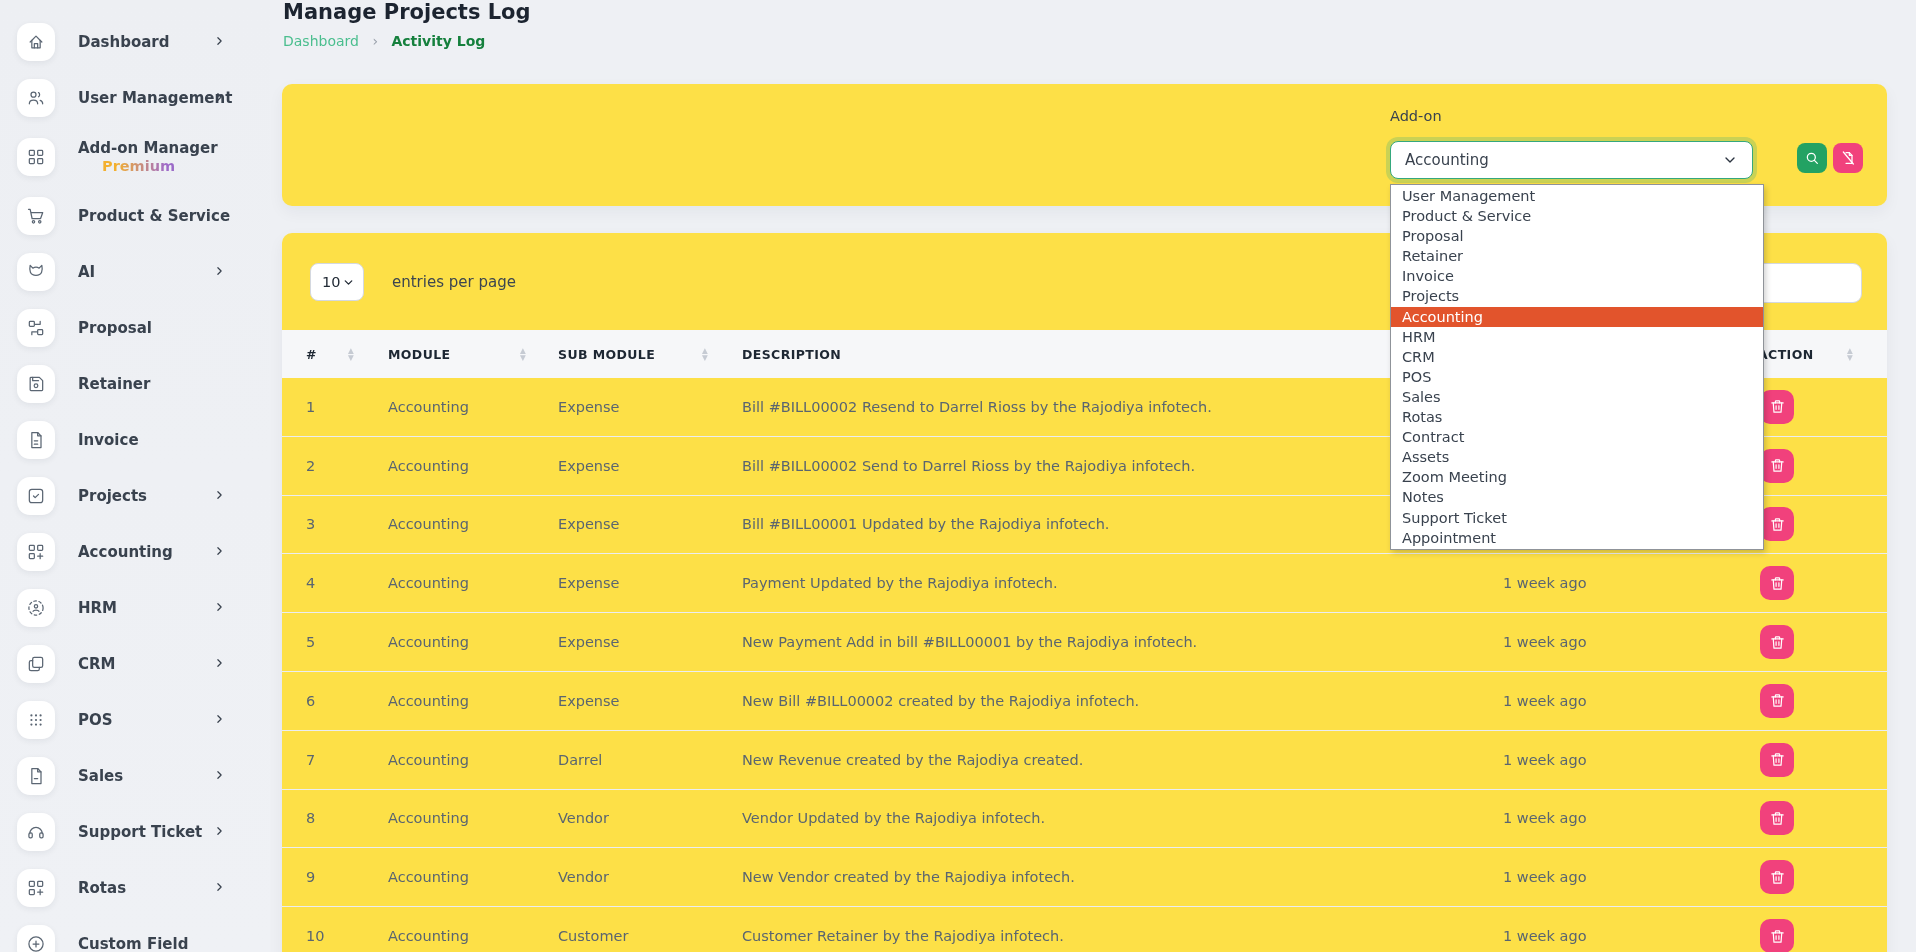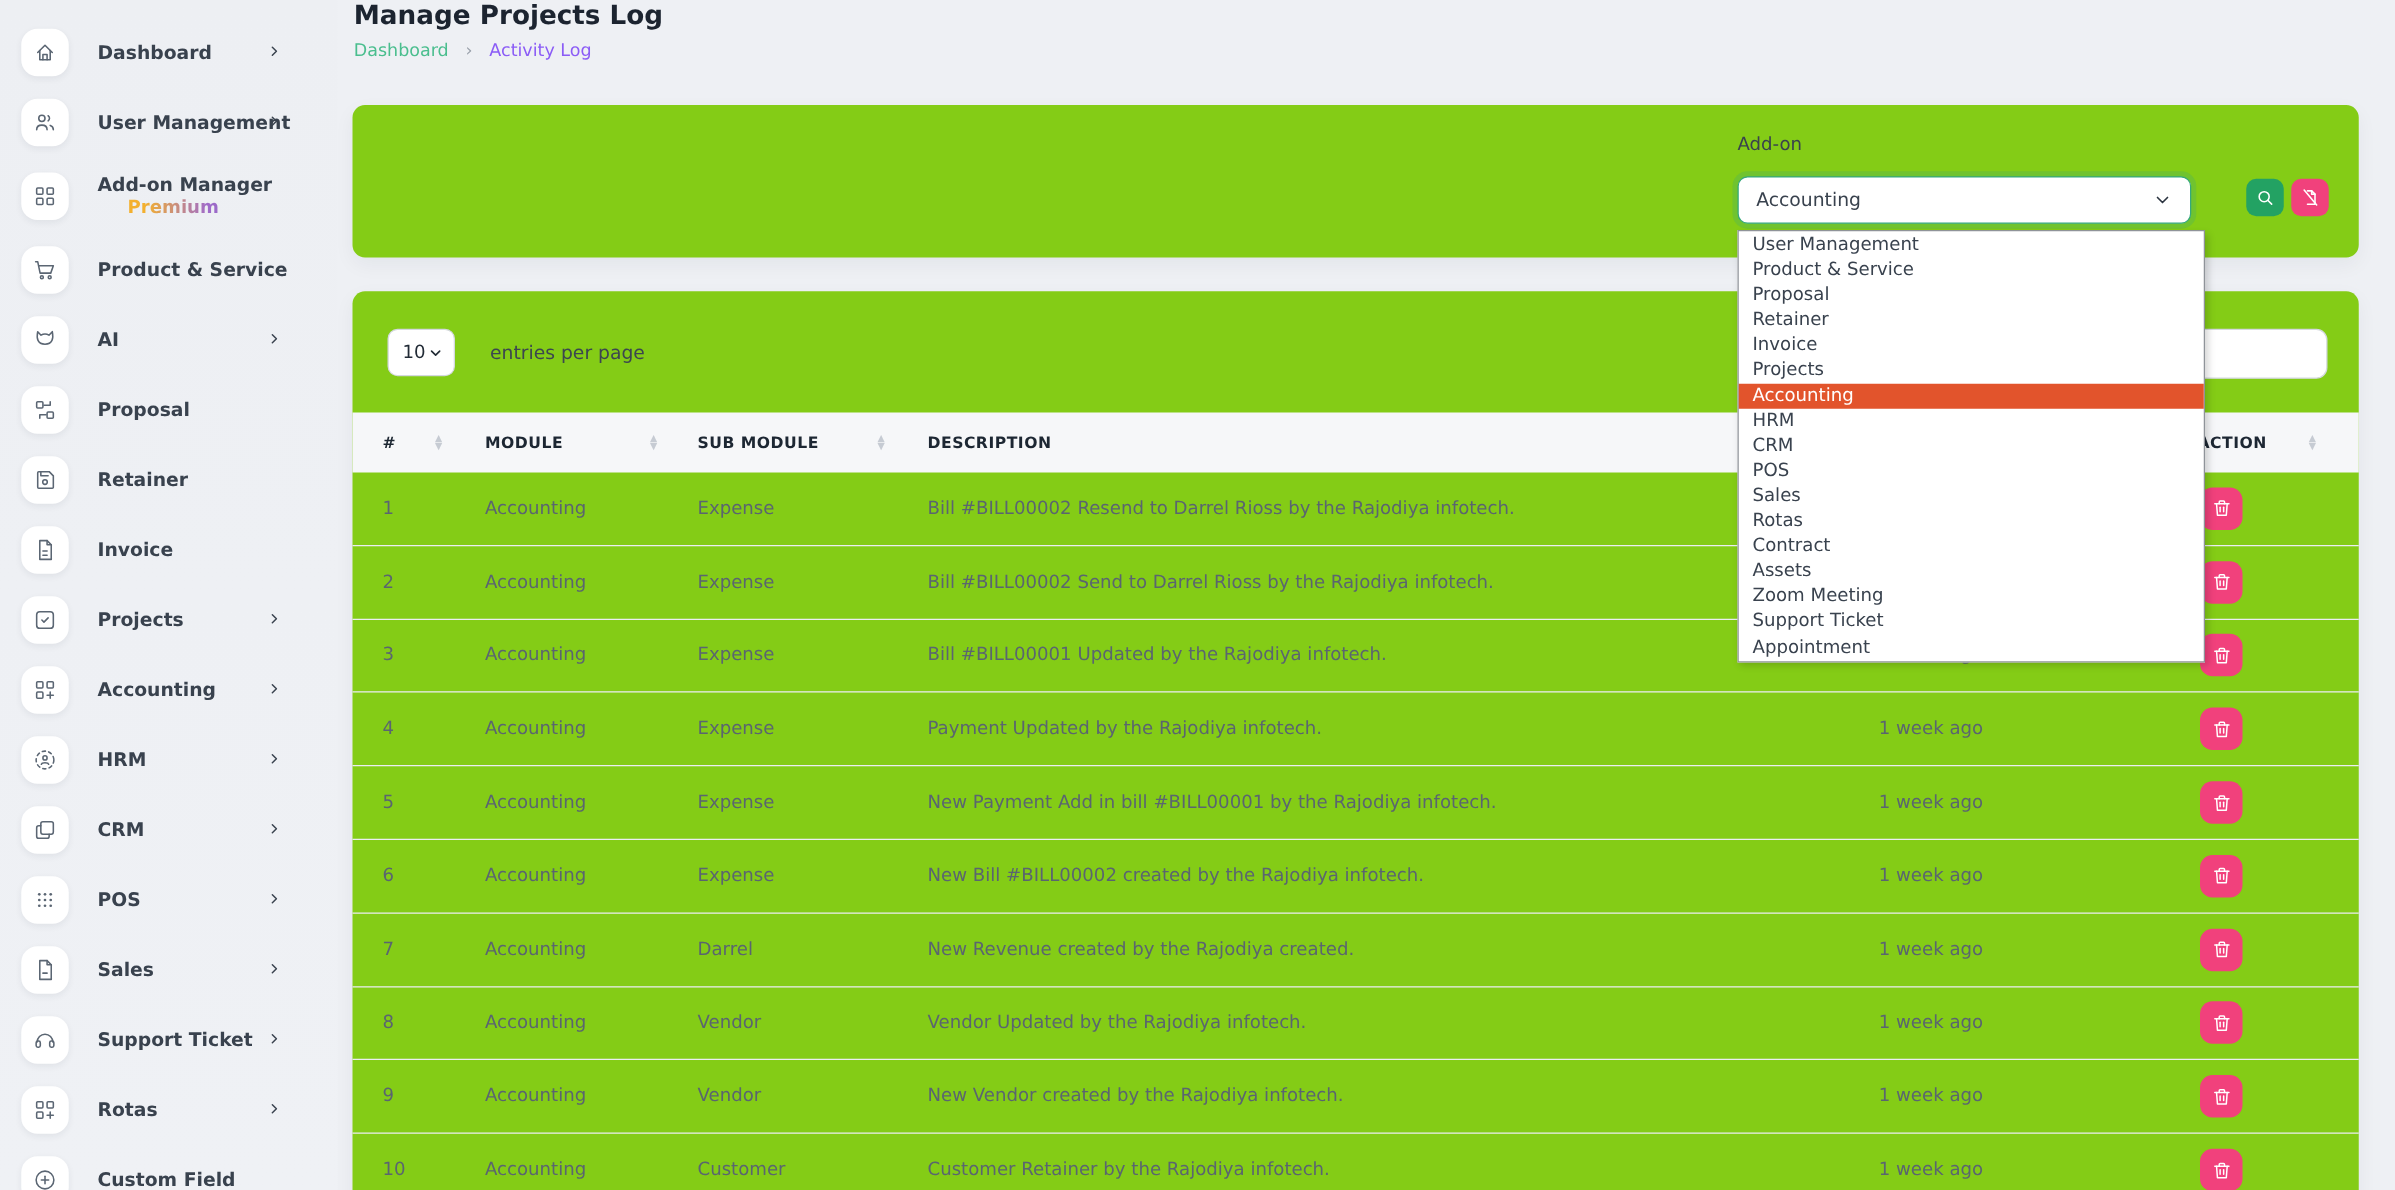--- a/index.html
+++ b/index.html
@@ -22,24 +22,24 @@
     -webkit-background-clip:text; background-clip:text; color:transparent; }
   .side-chevron { position:absolute; left:213px; top:50%; transform:translateY(-50%); color:#39424e; }
   .side-chevron svg { width:13px; height:13px; stroke:currentColor; fill:none; stroke-width:2.2;
     stroke-linecap:round; stroke-linejoin:round; }
 
   
   .page-title { position:absolute; left:283px; top:0px; font-size:21px; font-weight:700; color:#1c2430; z-index:2;}
   .breadcrumb { position:absolute; left:283px; top:33px; font-size:14px; z-index:2; }
   .breadcrumb .bc-home { color:#4abe8e; font-weight:500; cursor:pointer; }
   .breadcrumb .bc-sep { color:#9aa1ab; margin:0 9px; }
-  .breadcrumb .bc-cur { color:#8b5cf6; }
-
-  
-  .card { position:absolute; background:#84cc16; border-radius:10px; box-shadow:0 6px 16px rgba(25,35,55,.05); }
+  .breadcrumb .bc-cur { color:#15803d;font-weight:bold; }
+
+  
+  .card { position:absolute; background:#fde047; border-radius:10px; box-shadow:0 6px 16px rgba(25,35,55,.05); }
   .filter-card { left:282px; top:84px; width:1605px; height:122px; }
   .table-card  { left:282px; top:233px; width:1605px; height:760px; }
 
   
   .addon-label { position:absolute; left:1108px; top:24px; font-size:14.5px; color:#39424e; }
   .addon-select { position:absolute; left:1108px; top:57px; width:363px; height:38px; background:#fff;
     border:1.6px solid #35a87d; border-radius:8px; box-shadow:0 0 0 4px rgba(53,168,125,.25);
     display:flex; align-items:center; padding:0 14px; font-size:15px; color:#39424e; cursor:pointer; }
   .addon-select .sel-chev { margin-left:auto; color:#2b3440; display:flex; }
   .addon-select svg { width:16px; height:16px; stroke:currentColor; fill:none; stroke-width:2; stroke-linecap:round; stroke-linejoin:round;}
@@ -573,15 +573,16 @@
     <div class="opt">Projects</div>
     <div class="opt active">Accounting</div>
     <div class="opt">HRM</div>
     <div class="opt">CRM</div>
     <div class="opt">POS</div>
     <div class="opt">Sales</div>
     <div class="opt">Rotas</div>
     <div class="opt">Contract</div>
     <div class="opt">Assets</div>
     <div class="opt">Zoom Meeting</div>
+    <div class="opt">Notes</div>
     <div class="opt">Support Ticket</div>
     <div class="opt">Appointment</div>
   </div>
 
 </body></html>

